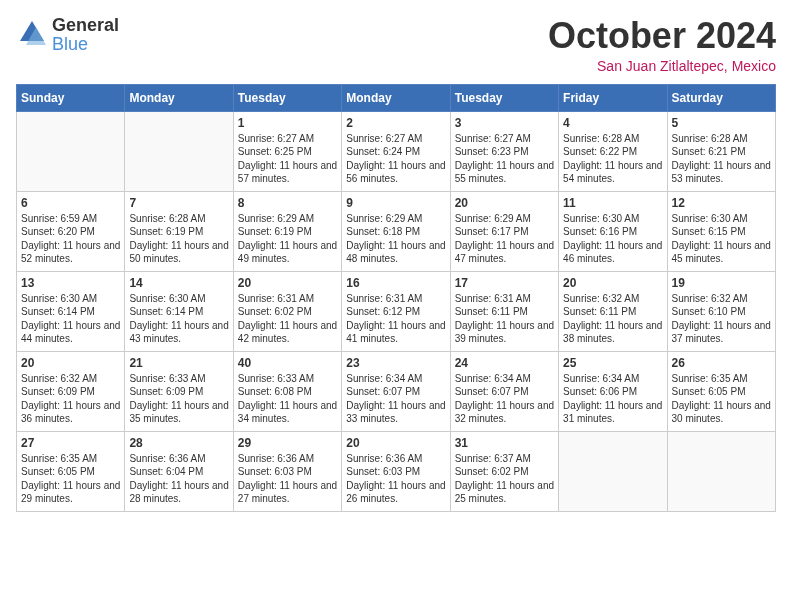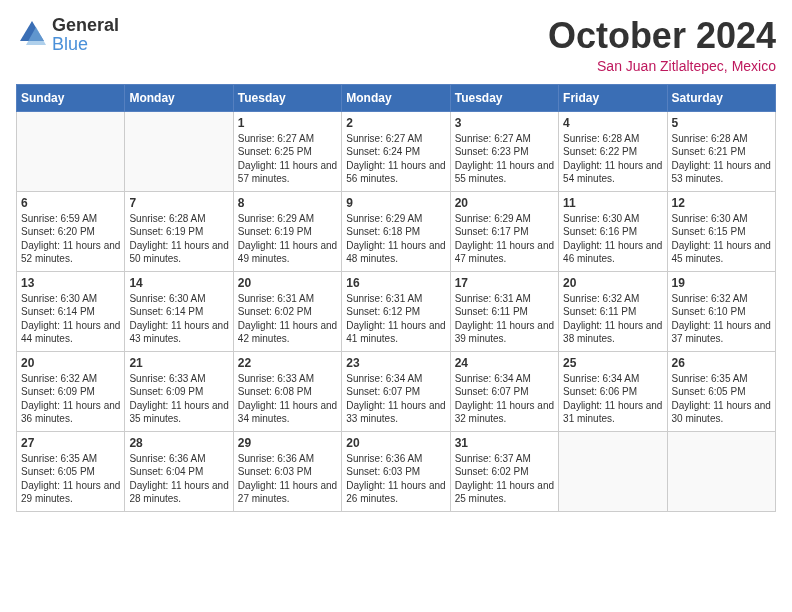--- a/index.html
+++ b/index.html
@@ -252,21 +252,21 @@
 Sunset: 6:09 PM
 Daylight: 11 hours and 36 minutes.</div>
         </td>
         <td>
           <span class="day-num">21</span>
           <div class="day-info">Sunrise: 6:33 AM
 Sunset: 6:09 PM
 Daylight: 11 hours and 35 minutes.</div>
         </td>
         <td>
-          <span class="day-num">22</span>
+          <span class="day-num">40</span>
           <div class="day-info">Sunrise: 6:33 AM
 Sunset: 6:08 PM
 Daylight: 11 hours and 34 minutes.</div>
         </td>
         <td>
           <span class="day-num">23</span>
           <div class="day-info">Sunrise: 6:34 AM
 Sunset: 6:07 PM
 Daylight: 11 hours and 33 minutes.</div>
         </td>

